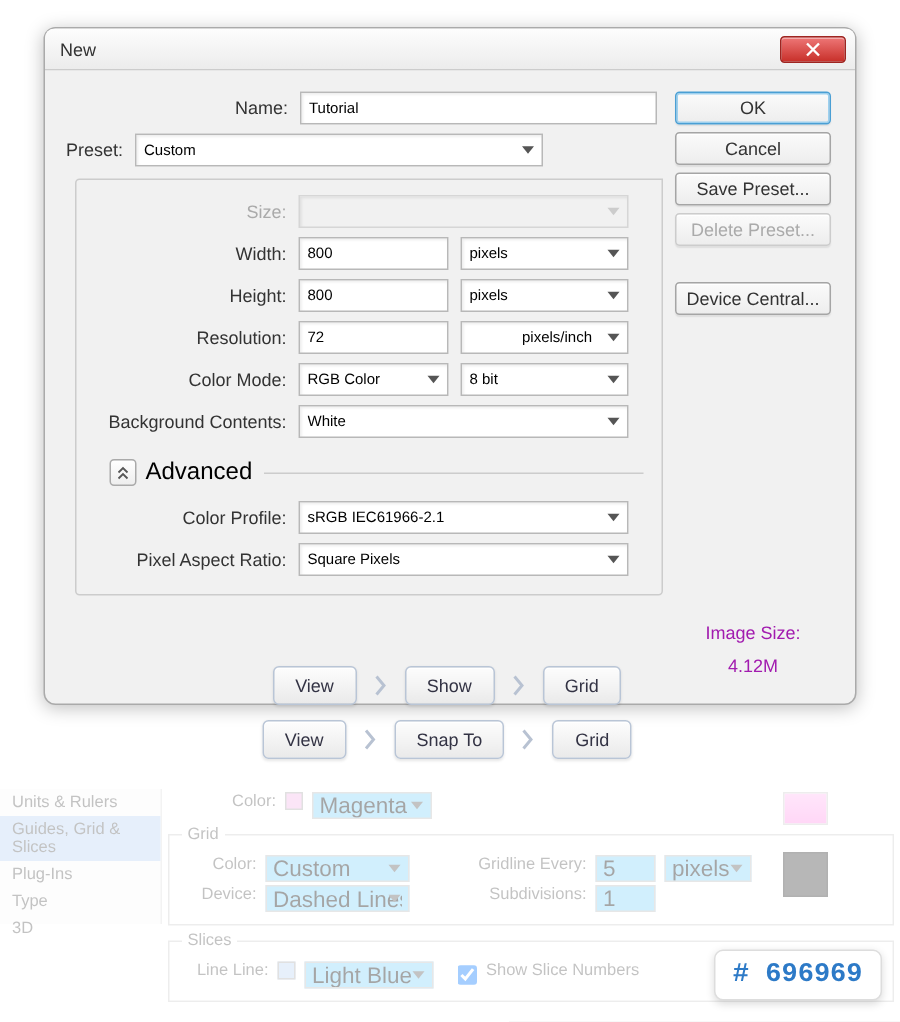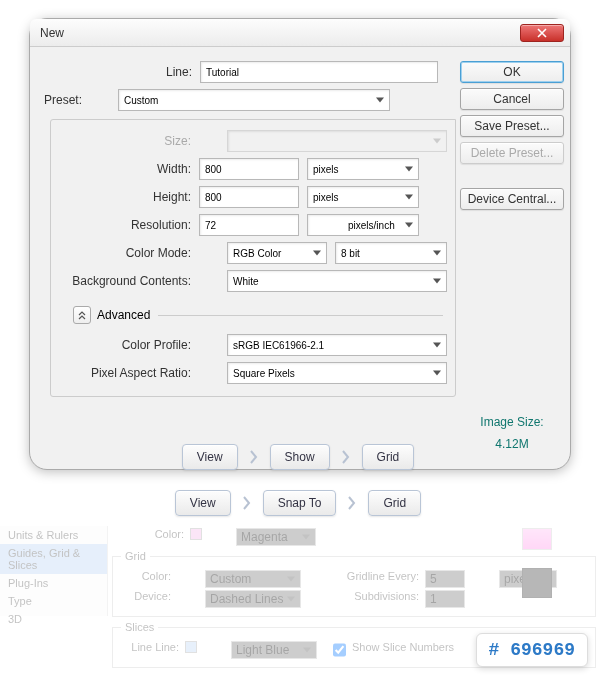--- a/index.html
+++ b/index.html
@@ -1,71 +1,71 @@
 <!DOCTYPE html>
 <html><head>
 <meta charset="utf-8">
 <style>
 * { box-sizing: border-box; margin: 0; padding: 0; font-family: "Segoe UI", Tahoma, sans-serif; }
 body { background: #fff; width: 600px; height: 681px; position: relative; overflow: hidden; }
 
-.dialog { position: absolute; left: 29px; top: 18px; width: 542px; background: #f1f1f1; border: 1px solid #aaa; border-radius: 18px; box-shadow: 0 2px 12px rgba(0,0,0,0.25); }
+.dialog { position: absolute; left: 29px; top: 18px; width: 542px; background: #f1f1f1; border: 1px solid #aaa; border-radius: 8px; box-shadow: 0 2px 12px rgba(0,0,0,0.25); }
 .titlebar { height: 28px; background: linear-gradient(#fdfdfd,#ececec); border-bottom: 1px solid #ccc; border-radius: 6px 6px 0 0; display: flex; align-items: center; padding: 0 6px 0 10px; justify-content: space-between; }
 .titlebar .title { font-size: 12px; color: #333; }
 .closebtn { width: 44px; height: 18px; background: linear-gradient(#e77,#c8302a); border: 1px solid #9e2420; border-radius: 3px; display: flex; align-items: center; justify-content: center; color: #fff; font-size: 11px; box-shadow: inset 0 1px 0 rgba(255,255,255,0.4); }
 .closebtn svg { width: 10px; height: 10px; }
 
 .body { padding: 14px 12px 18px 12px; display: flex; }
 .form { flex: 1; }
 .sidebtns { width: 112px; display: flex; flex-direction: column; gap: 5px; align-items: center; }
 
 .row { display: flex; align-items: center; margin-bottom: 6px; }
 .lbl { width: 158px; text-align: right; padding-right: 8px; font-size: 12px; color: #333; }
 .lbl.dim { color: #aaa; }
 .inp { height: 22px; border: 1px solid #b8b8b8; background: #fff; font-size: 10px; padding: 0 5px; box-shadow: inset 1px 1px 2px rgba(0,0,0,0.08); }
 .inp.dim { background: #f1f1f1; border-color: #d6d6d6; }
-.sel { position: relative; display: flex; align-items: center; margin-left: 28px; }
+.sel { position: relative; display: flex; align-items: center; }
 .sel .inp { padding-right: 18px; }
 .sel .caret, .caret { position: absolute; right: 6px; top: 50%; transform: translateY(-50%); width: 0; height: 0; border-left: 4px solid transparent; border-right: 4px solid transparent; border-top: 5px solid #555; pointer-events: none; }
 .caret.dim { border-top-color: #ccc; }
 
 .fieldset { border: 1px solid #ccc; border-radius: 3px 0 3px 3px; margin: 8px 4px 0 8px; padding: 10px 8px 12px 8px; position: relative; }
 .fieldset .legend { position: absolute; top: -9px; left: -8px; background: #f1f1f1; padding: 0 4px; font-size: 12px; display: flex; align-items: center; }
 
 .btn { height: 22px; background: linear-gradient(#fbfbfb,#ededed); border: 1px solid #a5a5a5; border-radius: 3px; font-size: 12px; color: #333; display: flex; align-items: center; justify-content: center; box-shadow: inset 0 1px 0 #fff, 0 1px 1px rgba(0,0,0,0.08); width: 104px; }
 .btn.primary { border: 1px solid #4a9fd4; box-shadow: inset 0 0 0 1px #9ed0ee, 0 1px 1px rgba(0,0,0,0.08); }
 .btn.dis { color: #aaa; border-color: #ccc; }
 .sidebtns .spacer { height: 14px; }
 
 .adv-row { display: flex; align-items: center; margin: 14px 0 10px 14px; }
 .adv-toggle { width: 18px; height: 18px; border: 1px solid #aaa; border-radius: 3px; background: linear-gradient(#fff,#eee); display: flex; align-items: center; justify-content: center; font-size: 10px; margin-right: 6px; }
 .adv-line { flex: 1; height: 1px; background: #ccc; margin-left: 8px; margin-right: 4px; }
 
-.sizeinfo { text-align: center; font-size: 12px; color: #0f766e; margin-top: 200px; }
+.sizeinfo { text-align: center; font-size: 12px; color: #a21caf; margin-top: 200px; }
 .sizeinfo .val { margin-top: 8px; }
 
 
 .crumbs { position: absolute; left: 118px; top: 444px; width: 360px; }
-.crow { display: flex; align-items: center; gap: 10px; margin-bottom: 20px; justify-content: center; }
+.crow { display: flex; align-items: center; gap: 10px; margin-bottom: 10px; justify-content: center; }
 .cbtn { height: 26px; padding: 0 14px; background: linear-gradient(#fdfdfd,#eaeaea); border: 1px solid #b9c5d6; border-radius: 4px; font-size: 12px; color: #334; display: flex; align-items: center; box-shadow: inset 0 1px 0 #fff, 0 1px 2px rgba(0,0,0,0.1); }
 .chev { width: 12px; height: 18px; display: flex; align-items: center; justify-content: center; }
 .chev svg { width: 8px; height: 14px; stroke: #b8c2d2; fill: none; stroke-width: 2; }
 
 
 .prefs { position: absolute; left: 0; top: 526px; width: 600px; height: 155px; opacity: 0.35; font-size: 11px; color: #555; }
 .prefs .sidebar { position: absolute; left: 0; top: 0; width: 108px; background: #fafafa; border-right: 1px solid #ddd; height: 90px; }
 .prefs .sidebar div { padding: 3px 8px; }
 .prefs .sidebar .active { background: #b9d4f6; }
 .prefs .panel { position: absolute; left: 112px; top: 0; right: 4px; }
 .prefs fieldset { border: 1px solid #ccc; margin: 4px 0; padding: 6px 8px; }
 .prefs legend { font-size: 11px; padding: 0 4px; }
 .prefs .irow { display: flex; gap: 6px; margin: 2px 0; }
 .prefs .ilbl { width: 50px; text-align: right; font-size: 11px; }
 .prefs .ilbl2 { width: 78px; text-align: right; font-size: 11px; }
-.prefs .pinp { height: 18px; border: 1px solid #bbb; background: #737373; font-size: 12px; padding: 0 4px; }
+.prefs .pinp { height: 18px; border: 1px solid #bbb; background: #7dd3fc; font-size: 15px; padding: 0 4px; }
 .swatch-mag { position: absolute; right: 44px; top: 2px; width: 30px; height: 22px; background: linear-gradient(#ffb9f3,#ff8ee8); border: 1px solid #ccc; }
 .swatch-dark { position: absolute; right: 44px; top: 42px; width: 30px; height: 30px; background: #333; border: 1px solid #222; }
 
 .hexbox { position: absolute; right: 12px; bottom: 14px; background: #fff; border: 1px solid #ddd; border-radius: 6px; padding: 6px 12px; box-shadow: 0 2px 6px rgba(0,0,0,0.15); font-family: "Courier New", monospace; font-weight: bold; font-size: 18px; color: #2d7ac7; }
 </style>
 </head>
 <body>
 
 <div class="dialog">
   <div class="titlebar">
@@ -73,21 +73,21 @@
     <div class="closebtn">
       <svg viewBox="0 0 10 10">
           <path d="M1 1 L9 9 M9 1 L1 9" stroke="#fff" stroke-width="1.6"></path>
         </svg>
     </div>
   </div>
   <div class="body">
     <div class="form">
 
       <div class="row">
-        <div class="lbl">Line:</div>
+        <div class="lbl">Name:</div>
         <input class="inp" style="width: 238px;" value="Tutorial">
       </div>
 
       <div class="row" style="margin-left:-8px">
         <div class="lbl" style="width:56px">Preset:</div>
         <div class="sel" style="width:272px">
           <input class="inp" style="width: 100%;" value="Custom">
           <span class="caret"></span>
         </div>
       </div>
@@ -149,21 +149,21 @@
             <span class="caret"></span>
           </div>
         </div>
 
         <div class="adv-row">
           <div class="adv-toggle">
             <svg width="10" height="10" viewBox="0 0 10 10">
                 <path d="M2 5 L5 2 L8 5 M2 9 L5 6 L8 9" stroke="#555" stroke-width="1.2" fill="none"></path>
               </svg>
           </div>
-          <span style="font-size:12px">Advanced</span>
+          <span style="font-size:16px">Advanced</span>
           <div class="adv-line"></div>
         </div>
 
         <div class="row">
           <div class="lbl" style="width:140px">Color Profile:</div>
           <div class="sel" style="width:220px">
             <input class="inp" style="width: 100%;" value="sRGB IEC61966-2.1">
             <span class="caret"></span>
           </div>
         </div>

